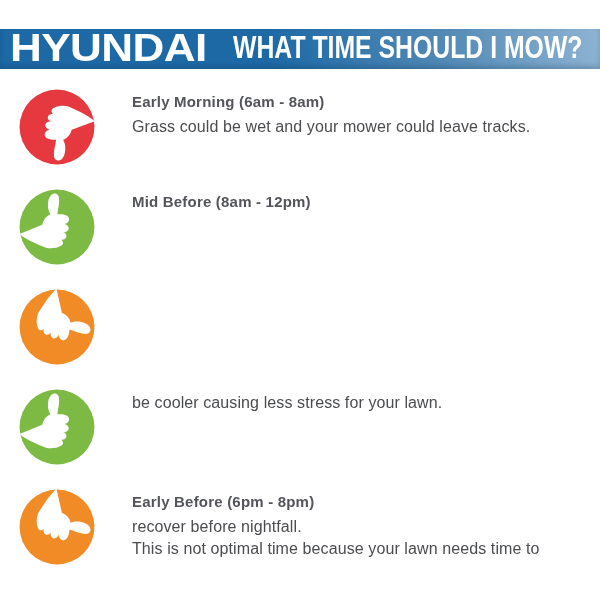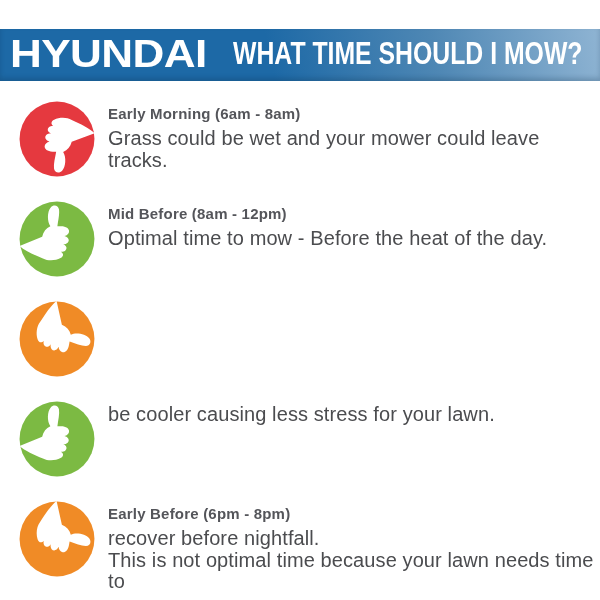--- a/index.html
+++ b/index.html
@@ -5,21 +5,21 @@
   html, body { margin: 0; padding: 0; }
   body {
     width: 600px; height: 600px;
     background: #ffffff;
     font-family: "Liberation Sans", sans-serif;
     overflow: hidden;
   }
   .banner {
     position: relative;
     margin-top: 29px;
-    height: 52px;
+    height: 40px;
     background: #1d69a6; 
     box-shadow: inset 0 -3px 5px rgba(10,40,70,.22);
   }
   .brand {
     position: absolute;
     left: 10px; top: 50%;
     transform: translateY(-52%) scaleX(1.16);
     transform-origin: left center;
     color: #ffffff;
     font-size: 38px;
@@ -37,37 +37,38 @@
     font-weight: bold;
     white-space: nowrap;
   }
   .items { margin-top: 19px; }
   .item {
     display: flex;
     align-items: flex-start;
     height: 100px;
     padding-left: 18px;
     box-sizing: border-box;
+    gap: 24px;
   }
   .icon {
     width: 78px; height: 78px;
     flex: 0 0 78px;
     display: block;
   }
   .text { margin-left: 12px; padding-top: 4px; }
   .title {
     font-size: 15px;
     font-weight: bold;
     color: #54555a;
     line-height: 19px;
     margin: 0 0 5px 0;
     letter-spacing: 0.2px;
   }
   .line {
-    font-size: 20px;
+    font-size: 16px;
     color: #4b4c4f;
     line-height: 21.5px;
     letter-spacing: 0.1px;
   }
   .defs { position: absolute; width: 0; height: 0; }
 </style>
 </head>
 <body>
 
 <svg class="defs" aria-hidden="true">
@@ -114,21 +115,20 @@
 
   <div class="item">
     <svg class="icon" viewBox="0 0 100 100">
       <circle cx="50" cy="50" r="48" fill="#7cba43"></circle>
       <g>
           <use href="#thumbShape" fill="#ffffff"></use>
         </g>
     </svg>
     <div class="text">
       <div class="title">Mid Before (8am - 12pm)</div>
-      <div class="line">Optimal time to mow - Before the heat of the day.</div>
       <div class="line"></div>
     </div>
   </div>
 
   <div class="item">
     <svg class="icon" viewBox="0 0 100 100">
       <circle cx="50" cy="50" r="48" fill="#f08b26"></circle>
       <g transform="rotate(100 50 50)">
           <use href="#thumbShape" fill="#ffffff"></use>
         </g>

